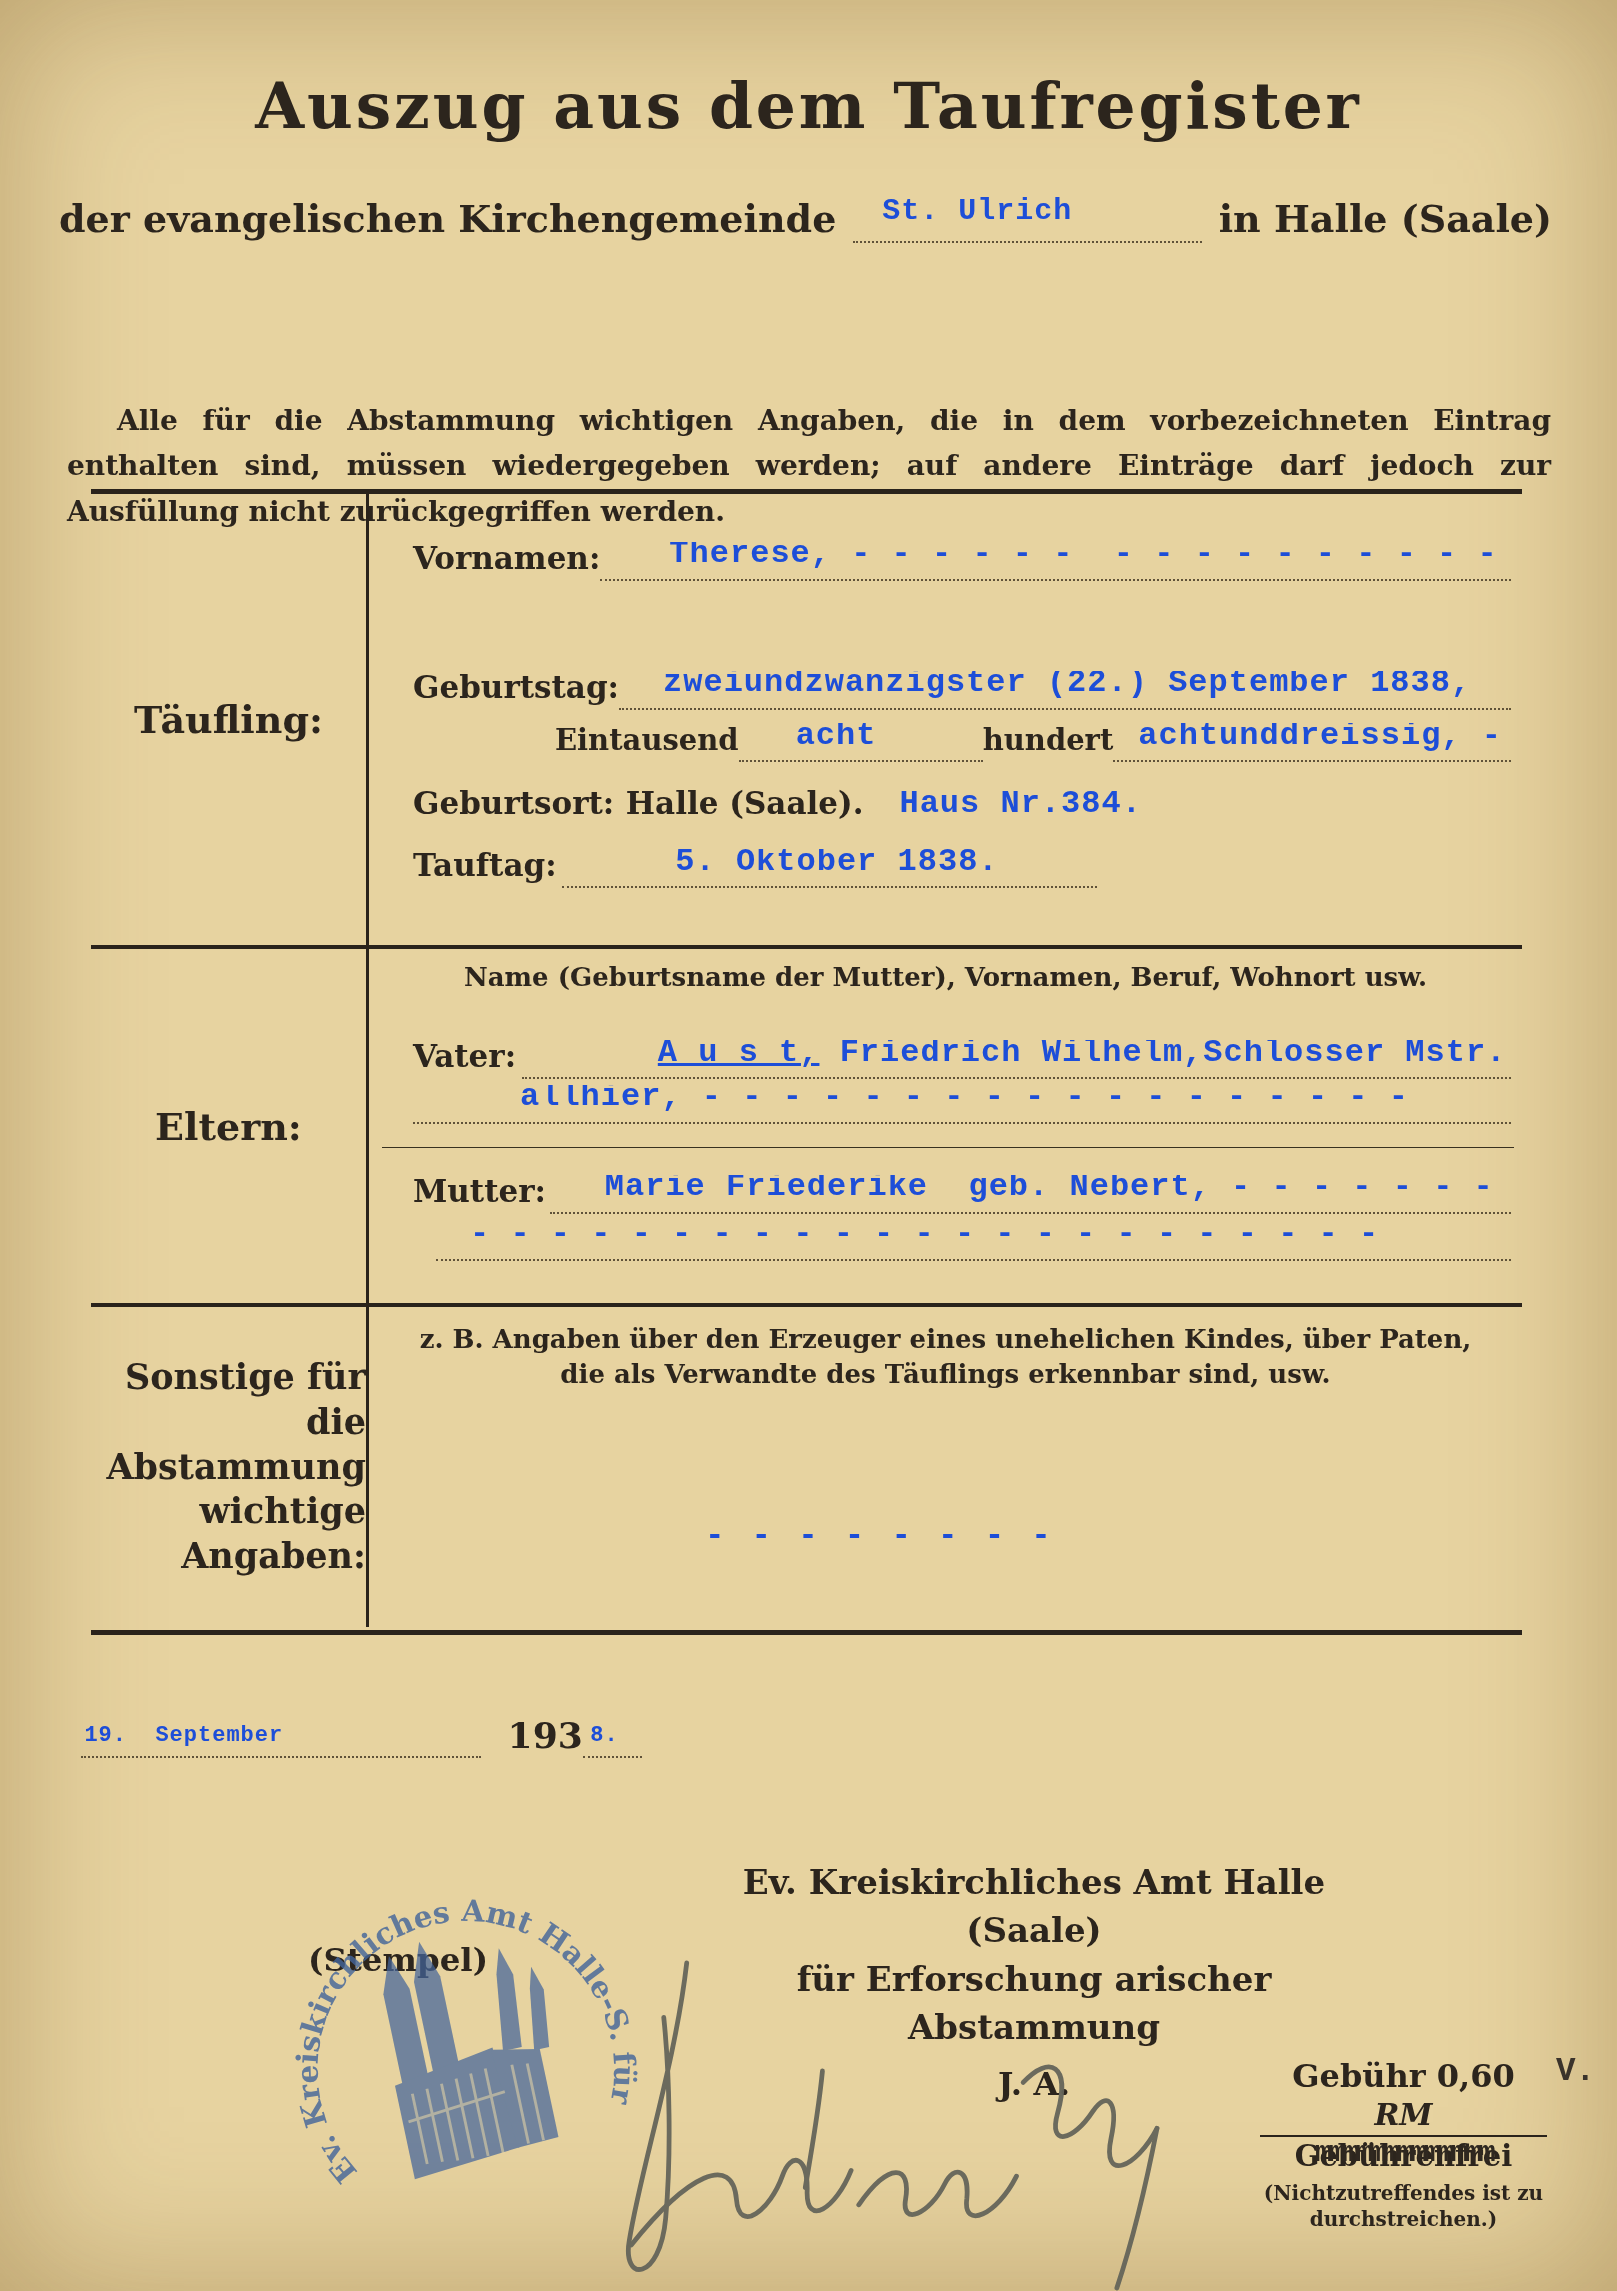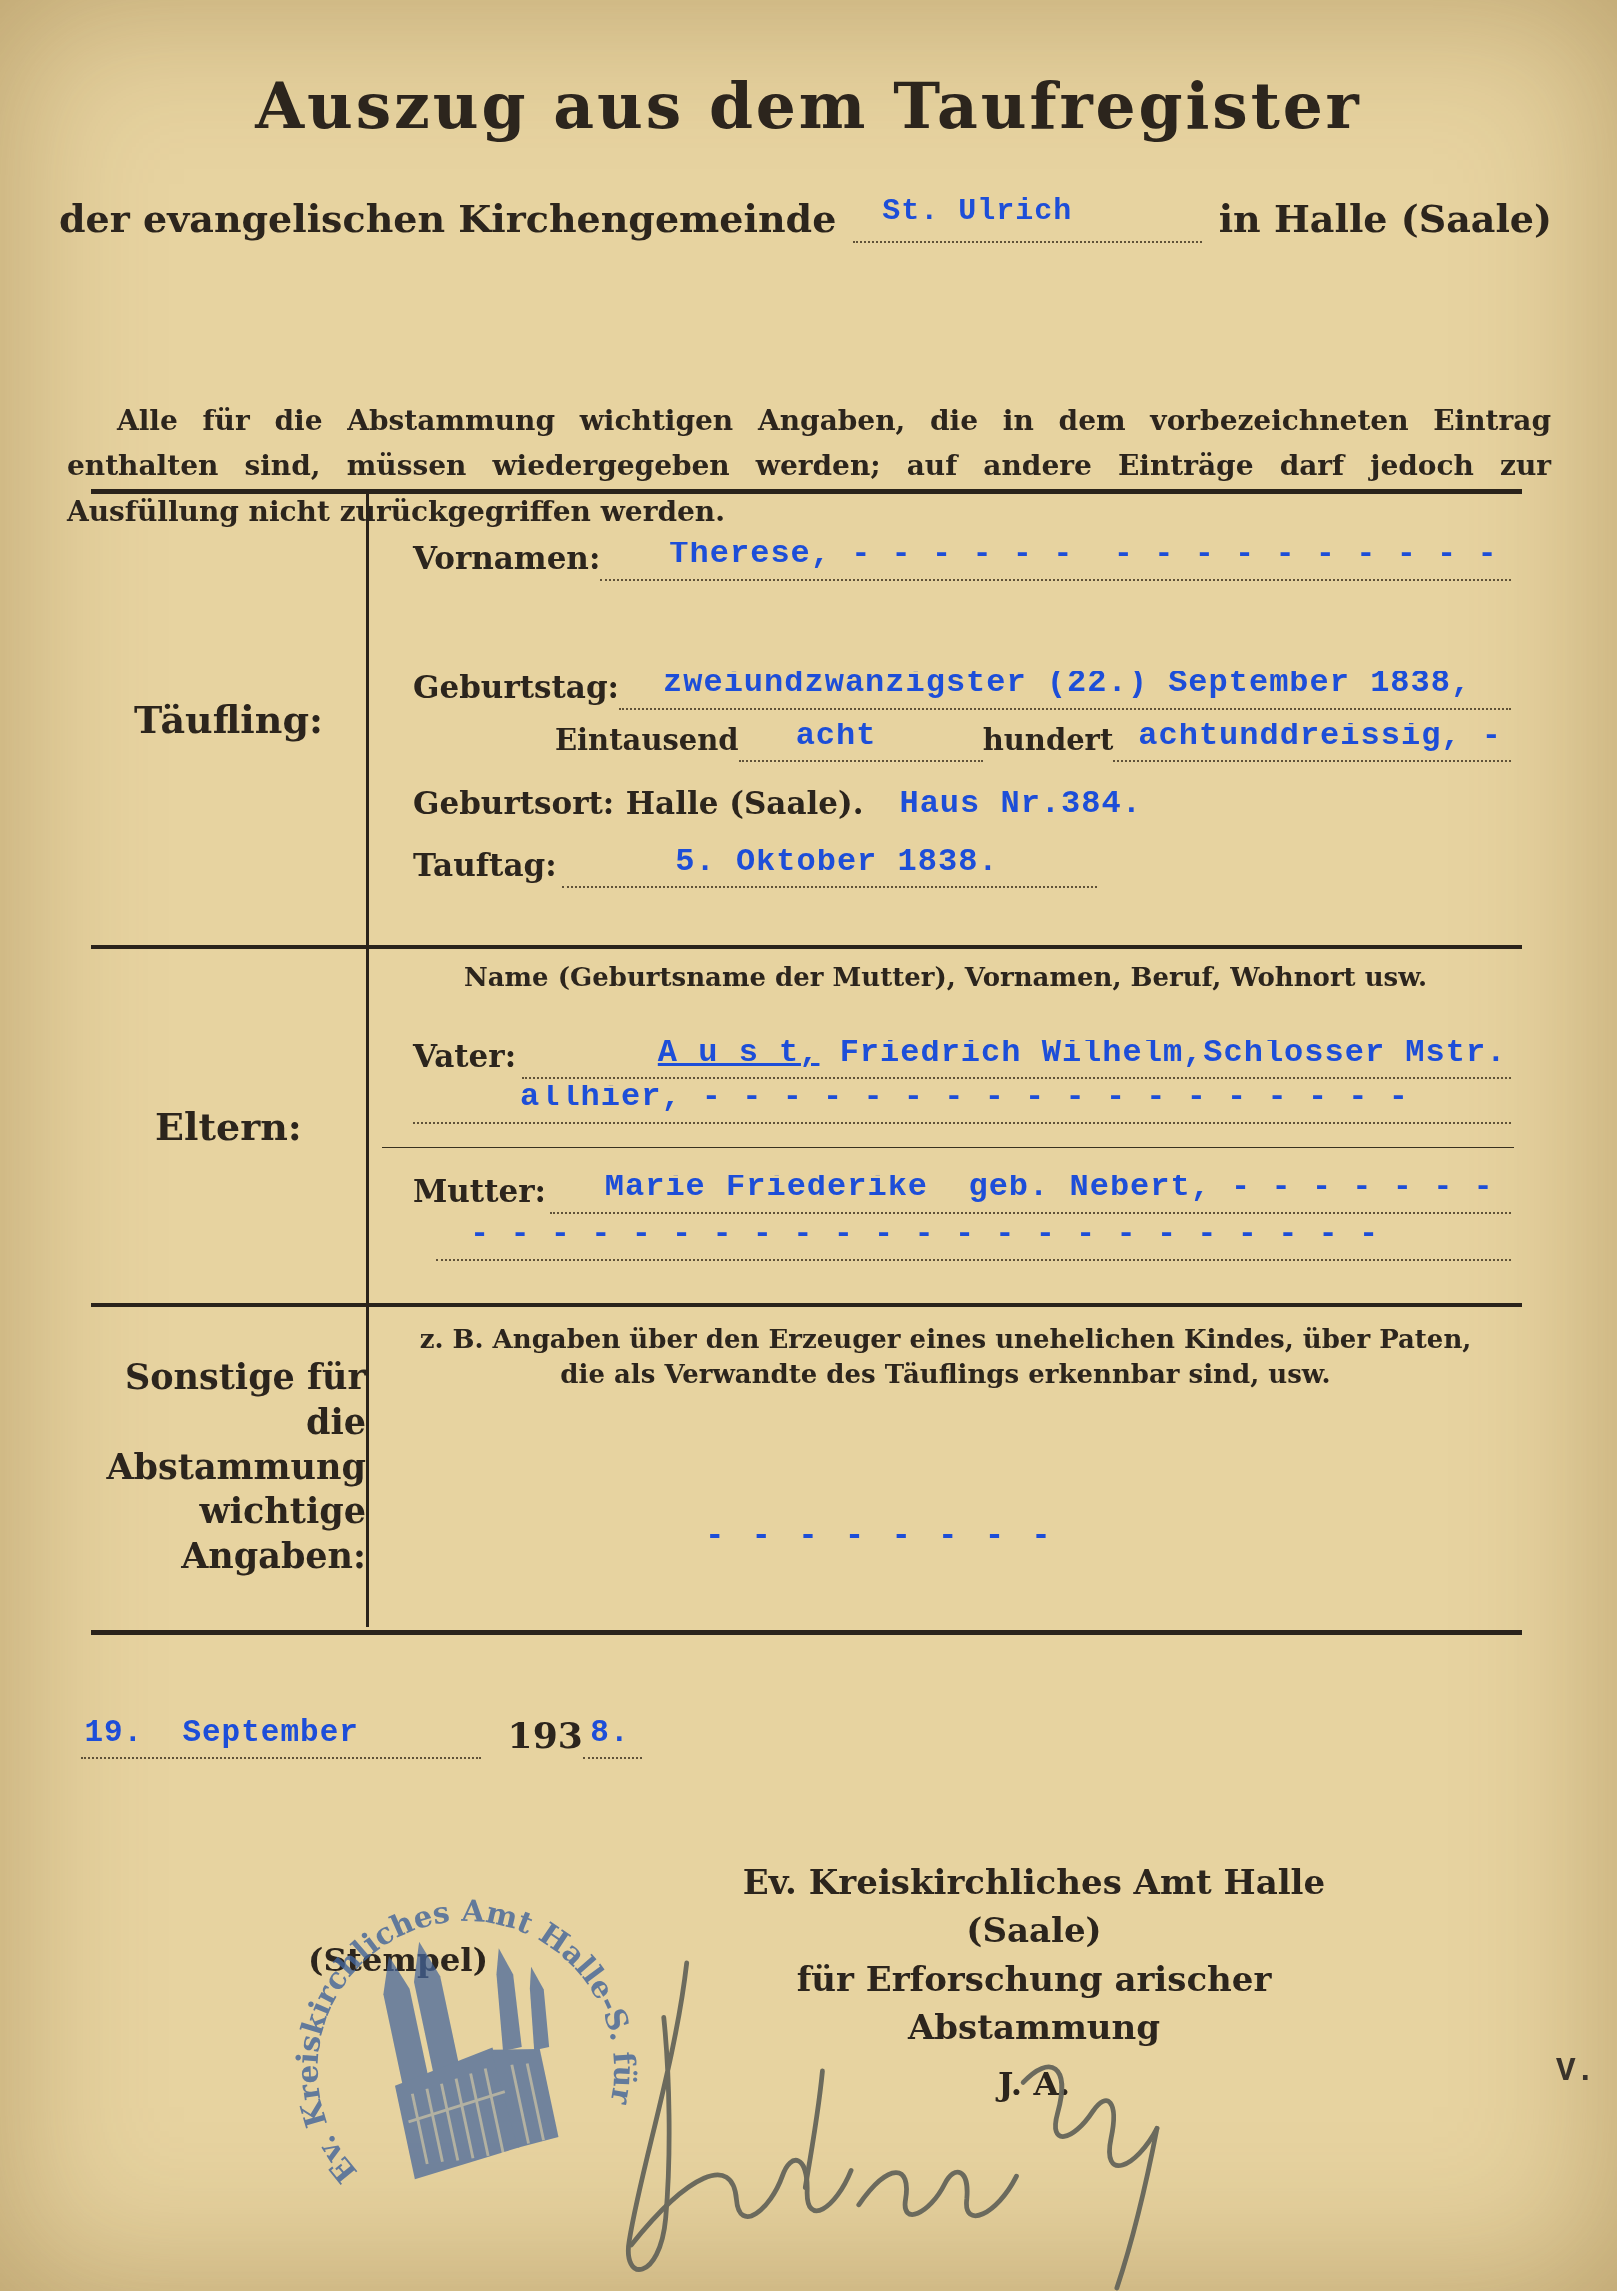--- a/index.html
+++ b/index.html
@@ -50,21 +50,21 @@
   .rcell{flex:1;overflow:hidden;position:relative;}
   .hsep{border-top:4.8px solid #2a231b;}
   .plabel{font-size:31px;font-weight:bold;flex:none;}
   .fieldrow{display:flex;align-items:baseline;padding-left:44px;padding-right:11.5px;white-space:nowrap;}
   .fieldrow .typed{font-size:32px;}
   .ehead{text-align:center;font-size:26px;font-weight:bold;margin-top:13.4px;}
   .thinrule{border-top:1.9px solid #38301f;margin:0 7.6px 0 13.4px;}
   .note{text-align:center;font-size:26px;font-weight:bold;line-height:1.35;margin-top:15.3px;}
   .sonlabel{font-size:35px;font-weight:bold;line-height:1.28;}
   .dateline{position:absolute;top:1714px;left:71px;font-size:36px;}
-  .dateline .typed{font-size:31px;}
+  .dateline .typed{font-size:22px;}
   .office{position:absolute;top:1858px;left:709px;width:650px;text-align:center;
           font-size:34px;font-weight:bold;line-height:1.42;}
   .stempel{position:absolute;top:1940px;left:308px;font-size:32.5px;font-weight:bold;}
   .stamp{position:absolute;left:256px;top:1862px;transform:rotate(-12deg);opacity:.88;}
   .sig{position:absolute;left:572px;top:1958px;}
   .fees{position:absolute;top:2057px;left:1260px;width:287px;text-align:center;}
   .fees .gline{font-size:32px;font-weight:bold;border-bottom:2.9px solid #2a231b;
                display:inline-block;padding:0 5.7px 1.9px 5.7px;}
   .fees .rm{font-style:italic;font-size:30px;}
   .struck{position:relative;display:inline-block;font-size:29px;font-weight:bold;margin-top:1.9px;}
@@ -212,17 +212,28 @@
     <g fill="none" stroke="#65655a" stroke-width="5" stroke-linecap="round" opacity="0.95">
       <path d="M 120,5 C 108,110 72,220 60,295 C 52,340 92,338 98,272 C 104,205 102,120 96,62"></path>
       <path d="M 62,300 C 122,225 168,205 172,252 C 175,290 208,262 220,228 C 229,202 247,206 246,244 C 245,282 276,262 292,222"></path>
       <path d="M 262,118 C 258,160 250,205 244,240"></path>
       <path d="M 300,258 C 332,212 355,216 349,252 C 344,281 374,268 390,236 C 400,216 416,220 413,252 C 409,285 445,268 465,228"></path>
       <path d="M 472,130 C 500,100 522,112 508,162 C 498,198 524,192 545,160 C 560,138 572,150 564,188 C 554,235 590,220 612,178"></path>
       <path d="M 612,178 C 600,240 585,300 570,345"></path>
     </g>
   </svg>
 
+  <div class="fees">
+    <span class="gline"><span>Gebühr 0,60</span> <span class="rm">RM</span></span><br>
+    <span class="struck">
+      <span>Gebührenfrei</span>
+      <span class="over">mmmmmmmmmmmmm</span>
+    </span>
+    <div class="smallnote">
+      <div>(Nichtzutreffendes ist zu</div>
+      <div>durchstreichen.)</div>
+    </div>
+  </div>
 
   <div class="vmark">V.</div>
 
 </div>
 
 
 </body></html>

